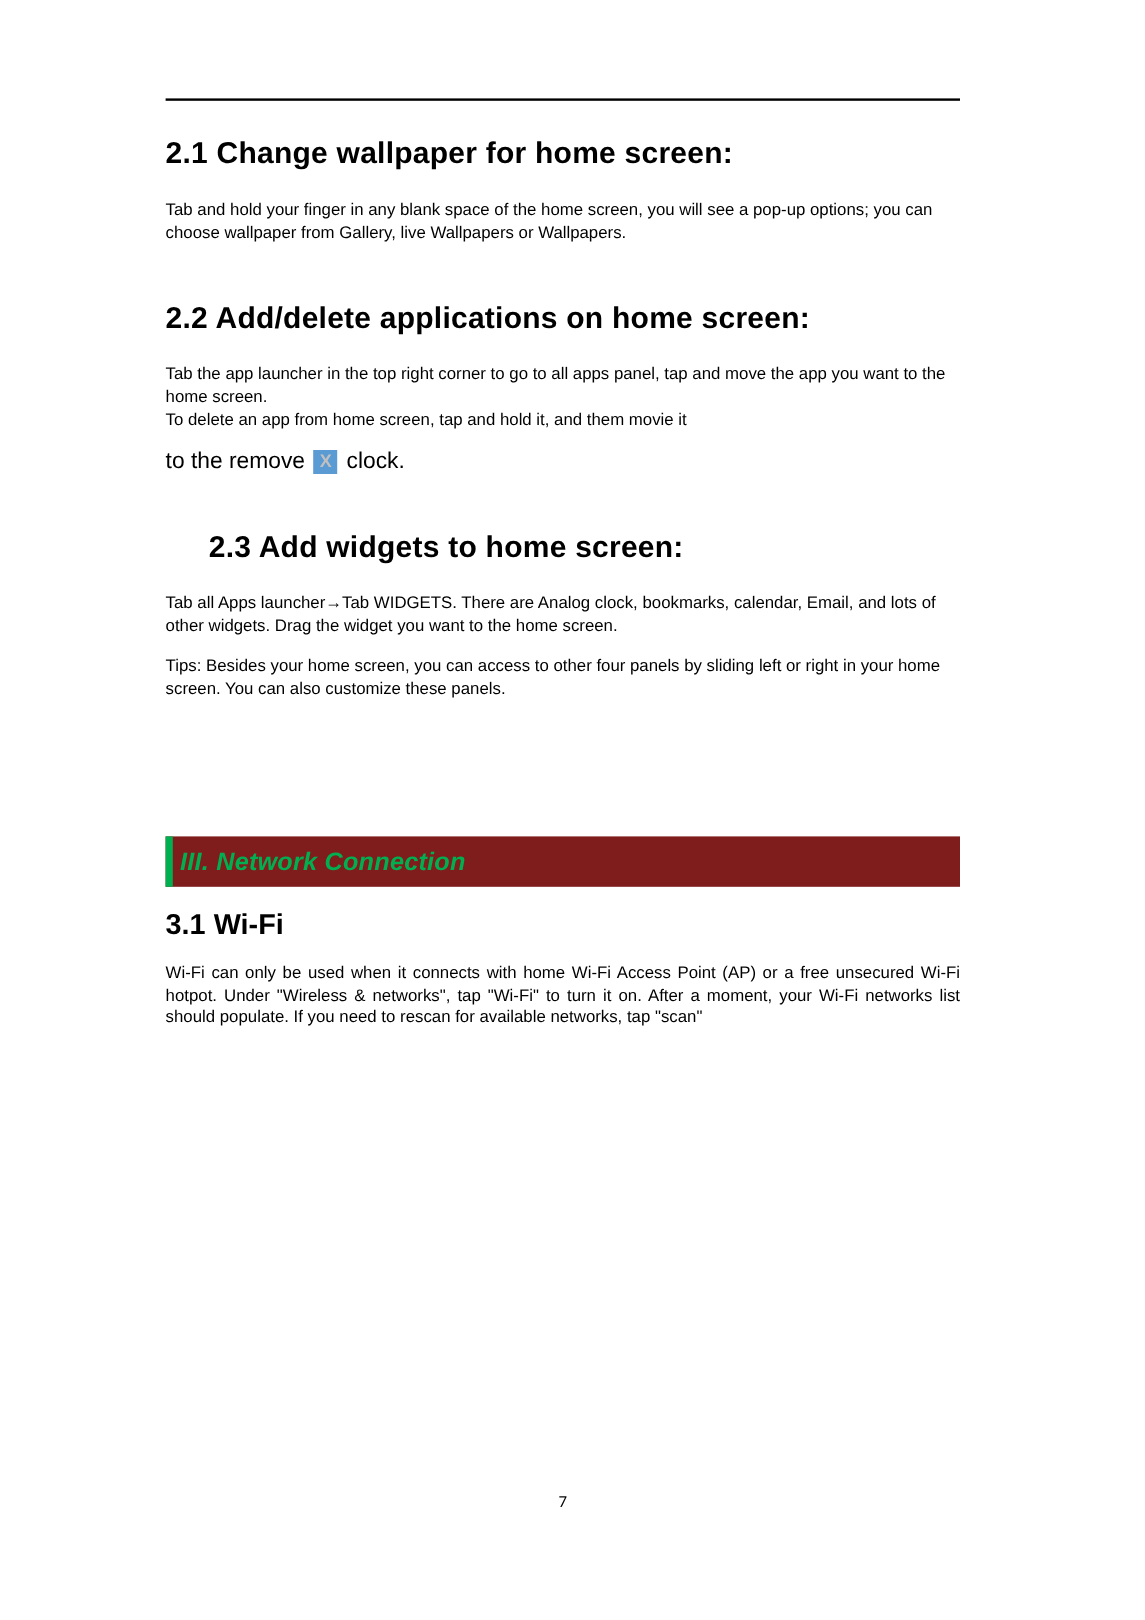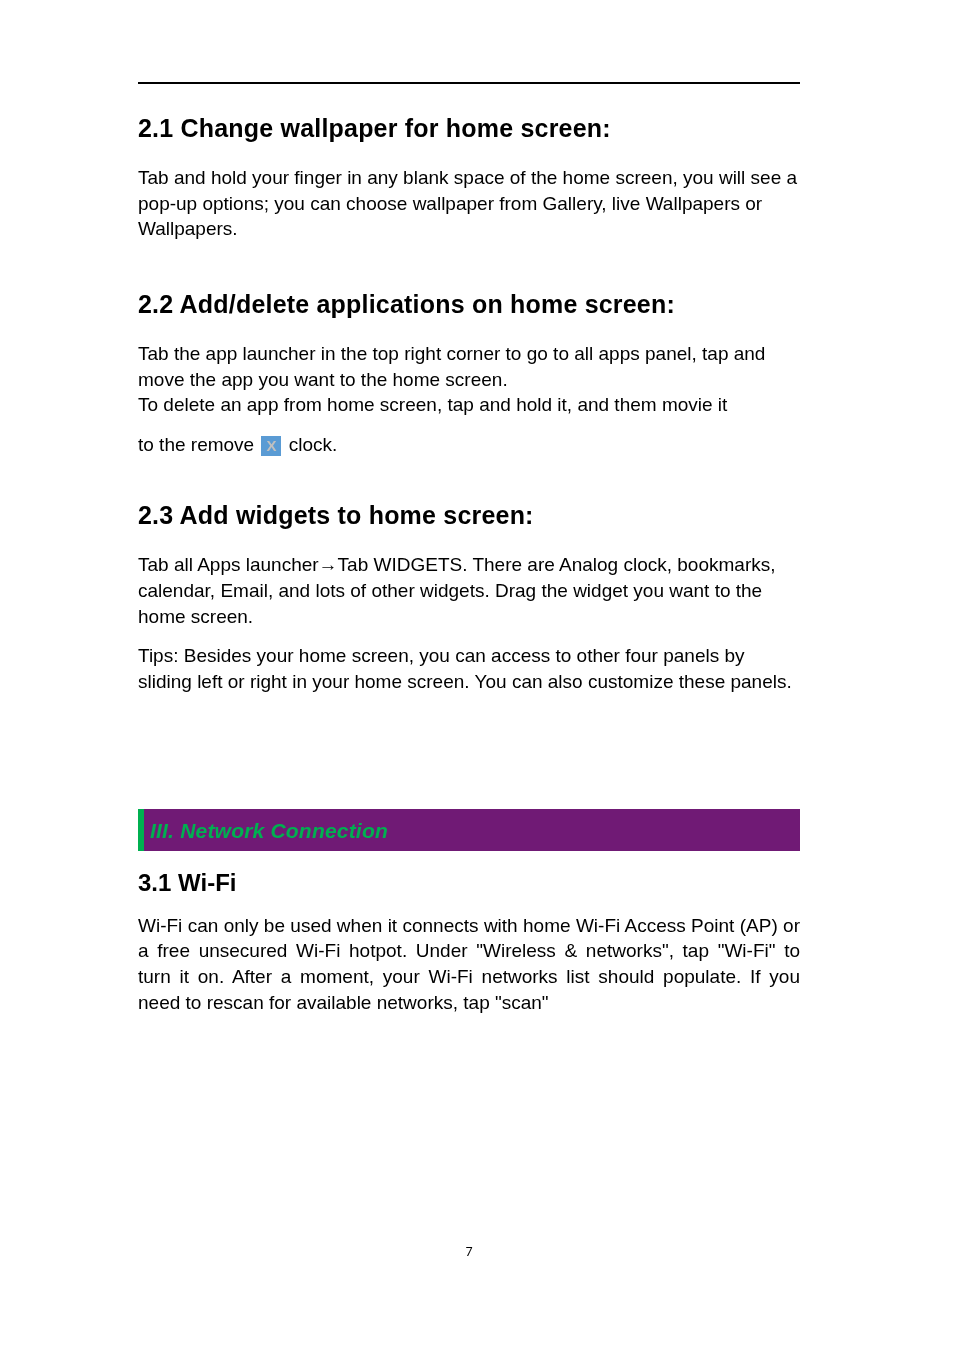--- a/index.html
+++ b/index.html
@@ -25,21 +25,21 @@
   h2.section {
     font-weight: 700;
     font-size: 25px;
     margin: 0 0 22px 0;
     letter-spacing: 0.2px;
   }
   h2.section.tight {
     margin-top: 48px;
   }
   .body-text {
-    font-size: 19px;
+    font-size: 14px;
     line-height: 1.35;
     margin: 0 0 0 0;
     font-weight: 400;
   }
   .body-text.space-after {
     margin-bottom: 14px;
   }
   .remove-line {
     font-size: 19px;
     line-height: 1.35;
@@ -53,21 +53,21 @@
     width: 20px;
     height: 20px;
     line-height: 20px;
     text-align: center;
     font-family: Arial, sans-serif;
     font-weight: bold;
     font-size: 15px;
     margin: 0 2px;
   }
   .chapter-box {
-    background: #701a75;
+    background: #7f1d1d;
     border-left: 6px solid #00b050;
     padding: 10px 8px 8px 6px;
     margin-top: 114px;
     margin-bottom: 18px;
   }
   .chapter-box .chapter-title {
     font-style: italic;
     font-weight: 700;
     color: #00b050;
     font-size: 21px;
@@ -105,21 +105,21 @@
 
   <h2 class="section tight">2.2 Add/delete applications on home screen:</h2>
   <p class="body-text">Tab the app launcher in the top right corner to go to all apps panel, tap and move the app you want to the home screen.</p>
   <p class="body-text">To delete an app from home screen, tap and hold it, and them movie it</p>
   <p class="remove-line">
     <span>to the remove</span>
     <span class="remove-icon">X</span>
     <span> clock.</span>
   </p>
 
-  <h2 class="section tight" style="margin-top:44px;">2.3 Add widgets to home screen:</h2>
+  <h2 class="section tight" style="margin-top:44px;margin-left:36px;">2.3 Add widgets to home screen:</h2>
   <p class="body-text space-after">Tab all Apps launcher→Tab WIDGETS. There are Analog clock, bookmarks, calendar, Email, and lots of other widgets. Drag the widget you want to the home screen.</p>
   <p class="body-text">Tips: Besides your home screen, you can access to other four panels by sliding left or right in your home screen. You can also customize these panels.</p>
 
   <div class="chapter-box">
     <span class="chapter-title">III. Network Connection</span>
   </div>
 
   <h3 class="subsection">3.1 Wi-Fi</h3>
   <p class="body-text justified">Wi-Fi can only be used when it connects with home Wi-Fi Access Point (AP) or a free unsecured Wi-Fi hotpot. Under "Wireless &amp; networks", tap "Wi-Fi" to turn it on. After a moment, your Wi-Fi networks list should populate. If you need to rescan for available networks, tap "scan"</p>
 

